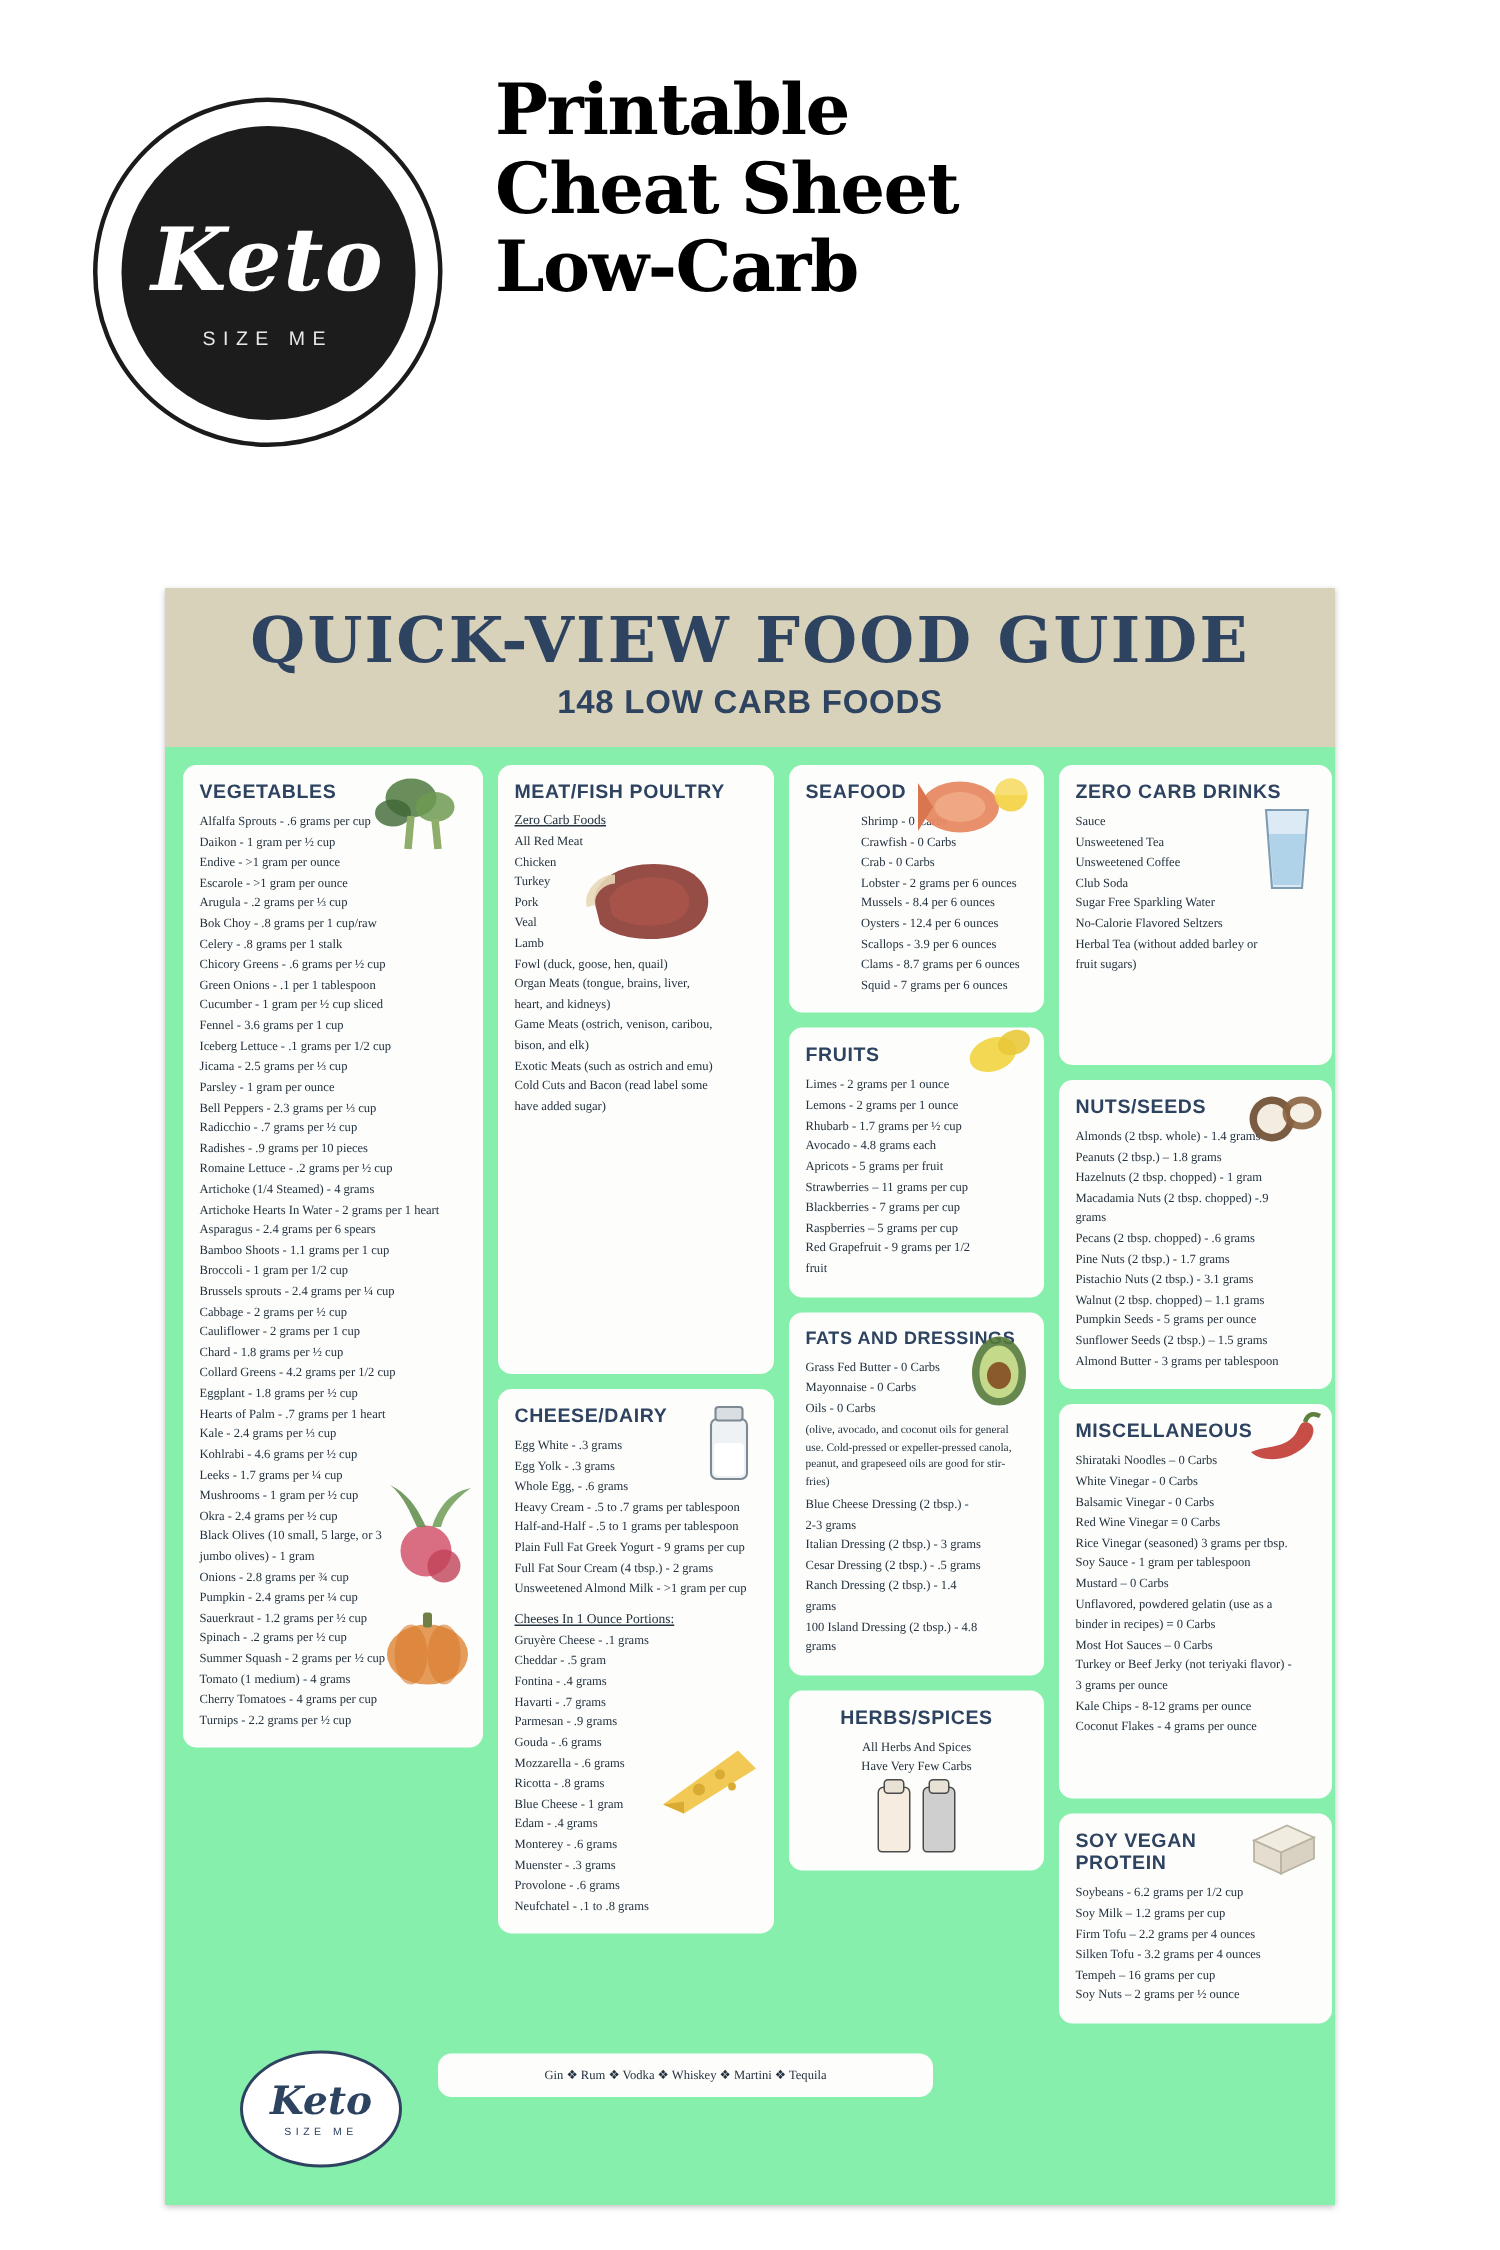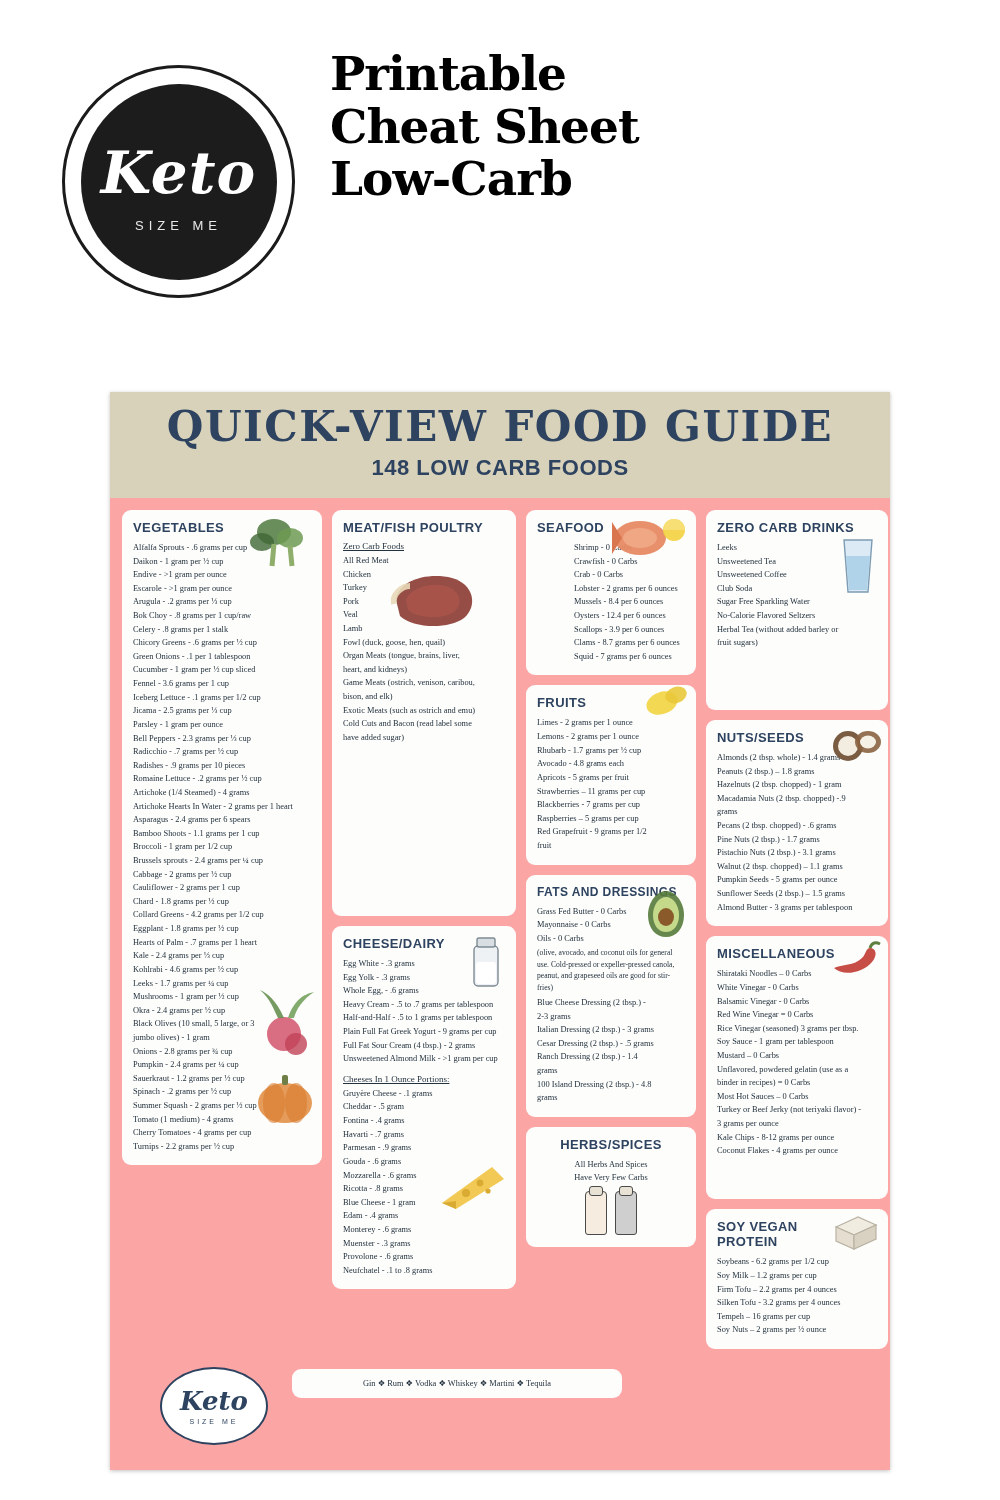--- a/index.html
+++ b/index.html
@@ -45,21 +45,21 @@
     letter-spacing:-1px;
   }
   .title .ln { display:block; }
   .title .ln2 { text-align:left; }
   .title .ln3 { text-align:left; }
 
   
   .poster {
     position:absolute; left:110px; top:392px;
     width:780px; height:1078px;
-    background:#fca5a5;
+    background:#86efac;
     box-shadow:0 1px 4px rgba(0,0,0,.25);
     overflow:hidden;
   }
   .poster-head {
     background:#d8d2bb; height:106px; padding-top:10px; text-align:center;
   }
   .poster-head h1 {
     margin:0;
     font-family:"DejaVu Serif", serif;
     font-size:42px; font-weight:bold; color:#2e4360;
@@ -412,21 +412,21 @@
       </div>
 
       <div class="col col4">
         <div class="card" style="height:200px;">
           <svg class="glass" viewBox="0 0 44 62">
             <path d="M8 6 L36 6 L32 58 L12 58 Z" fill="#dbeaf4" stroke="#7e9cb3" stroke-width="1.4"></path>
             <path d="M10 22 L34 22 L31 56 L13 56 Z" fill="#a9cfe6" opacity=".85"></path>
           </svg>
           <h3>ZERO CARB DRINKS</h3>
           <ul class="items" style="line-height:2.05;">
-            <li>Leeks</li>
+            <li>Sauce</li>
             <li>Unsweetened Tea</li>
             <li>Unsweetened Coffee</li>
             <li>Club Soda</li>
             <li>Sugar Free Sparkling Water</li>
             <li>No-Calorie Flavored Seltzers</li>
             <li>Herbal Tea (without added barley or</li>
             <li>fruit sugars)</li>
           </ul>
         </div>
 

